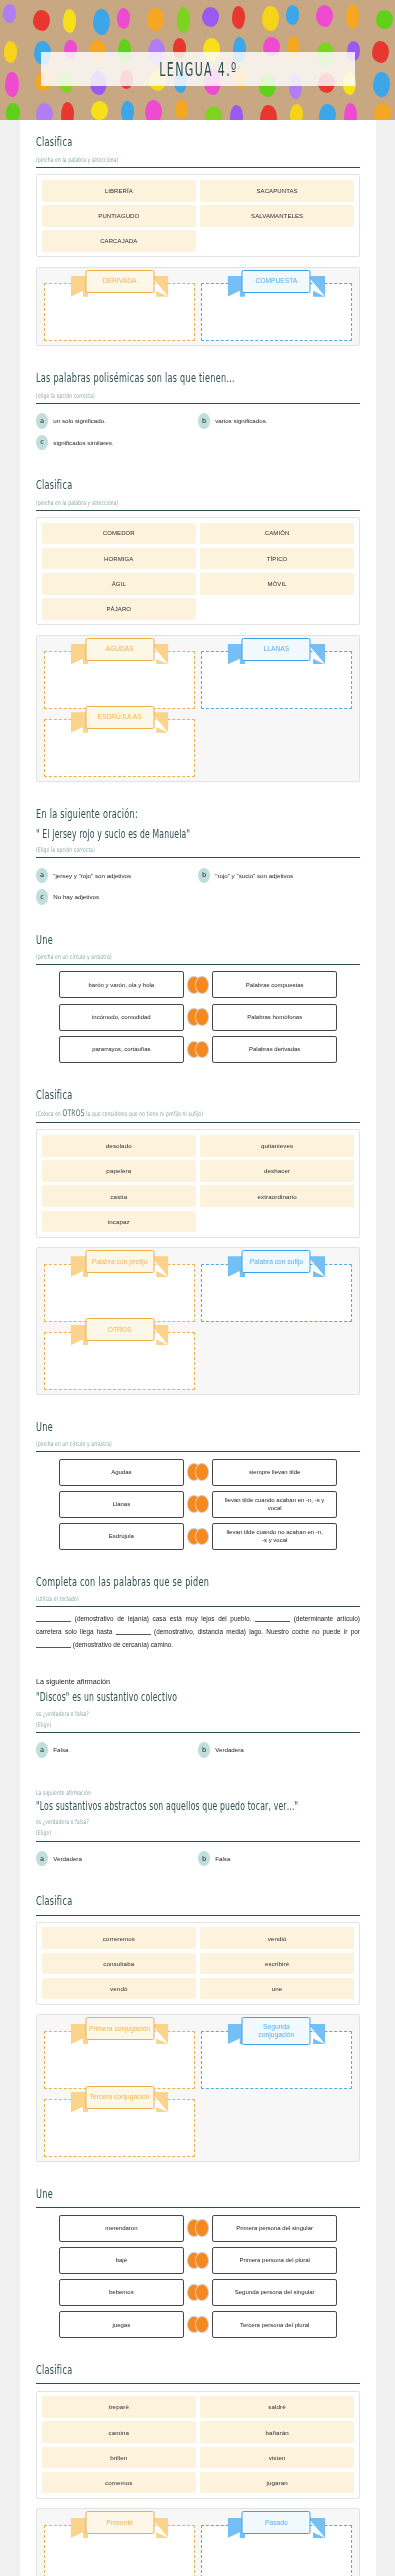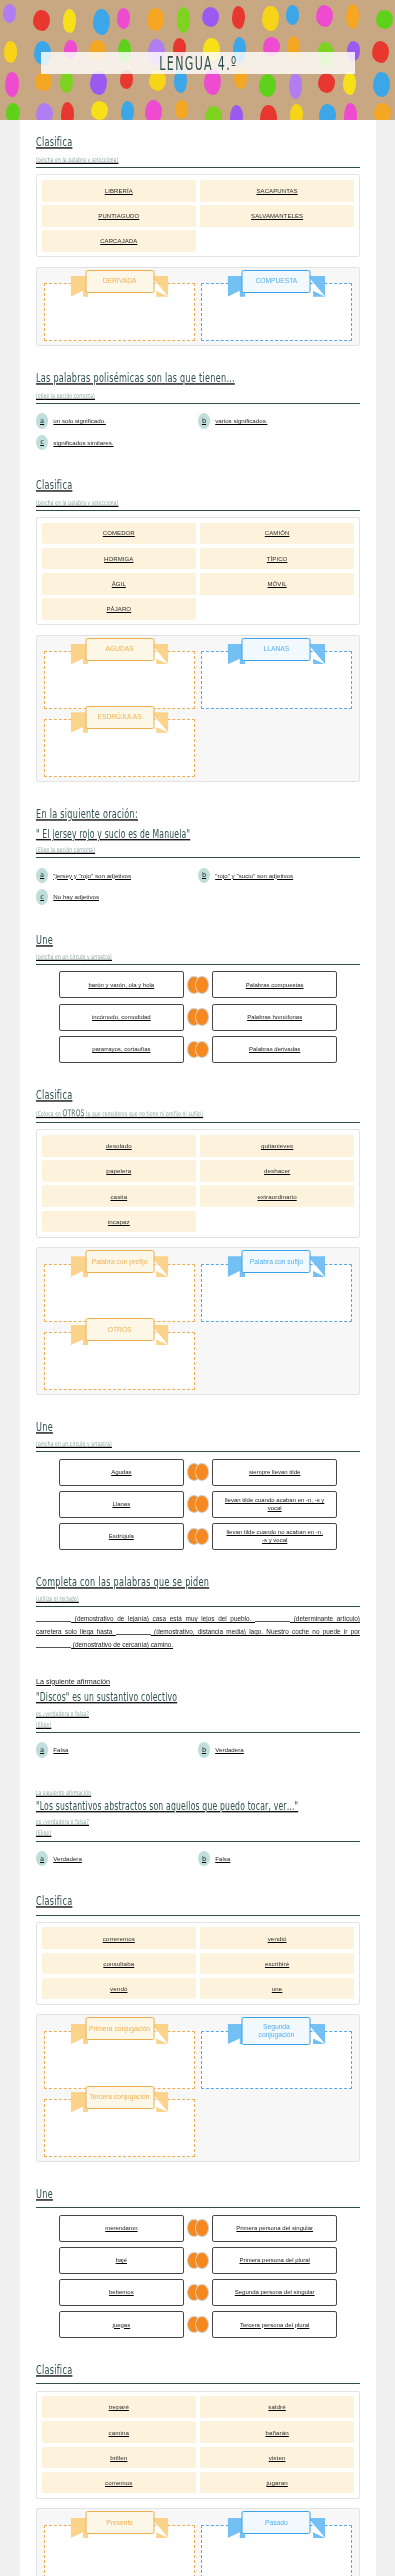--- a/index.html
+++ b/index.html
@@ -20,21 +20,21 @@
   }
   .banner .dots { position: absolute; inset: 0; }
   .dot {
     position: absolute;
     border-radius: 48% 52% 45% 55% / 55% 45% 55% 45%;
   }
   .title-strip {
     position: absolute;
     left: 41px; right: 41px;
     top: 52px;
-    height: 22px;
+    height: 34px;
     background: rgba(255,255,255,0.82);
     display: flex;
     align-items: center;
     justify-content: center;
   }
   .title-strip span {
     font-family: "DejaVu Sans Condensed", "Liberation Sans", sans-serif;
     font-size: 14px;
     letter-spacing: 1.5px;
     color: #2f4f4f;
@@ -49,21 +49,21 @@
     background: #f0f0f0;
     padding-bottom: 10.3px;
   }
   .sheet {
     background: #ffffff;
     margin: 0 19.6px;
     padding: 0 16.5px;
   }
   .sheet.top { padding-top: 7.2px; }
 
-  .block { padding: 9.3px 0 5.2px 0; text-decoration: underline; }
+  .block { padding: 9.3px 0 5.2px 0; }
 
   h2.q-title {
     font-family: "DejaVu Sans Condensed", "Liberation Sans", sans-serif;
     font-size: 9.8px;
     font-weight: 400;
     color: #2f4f4f;
     letter-spacing: 0.3px;
     transform: scaleY(1.3) scaleX(0.92);
     transform-origin: left center;
     margin-bottom: 8.2px;

